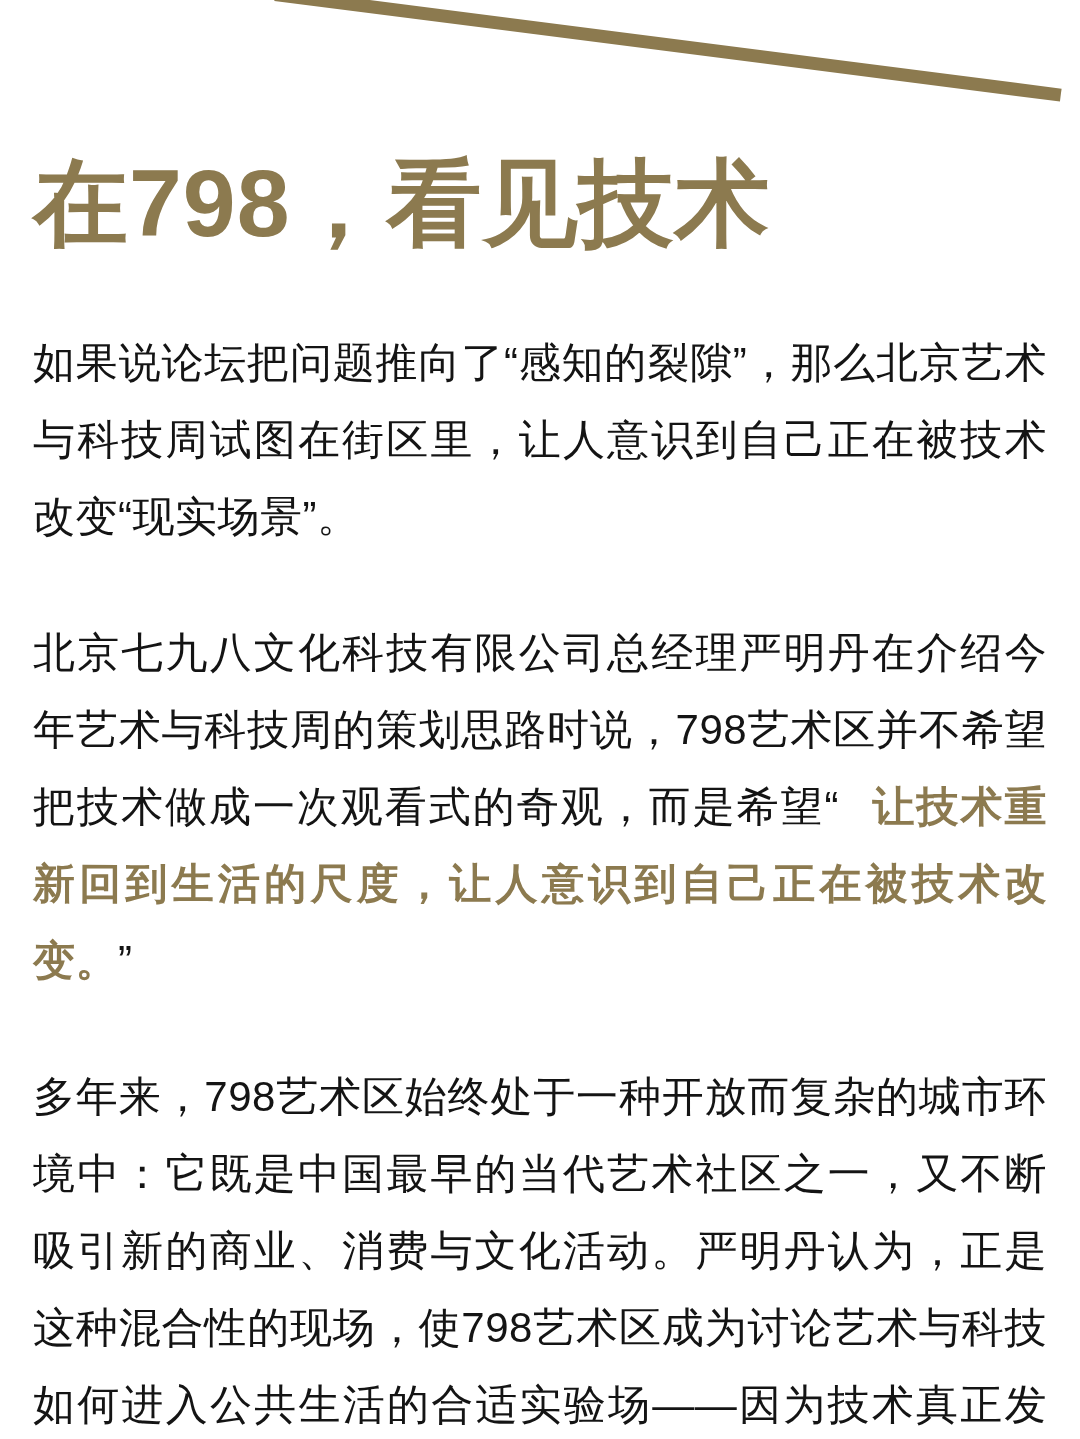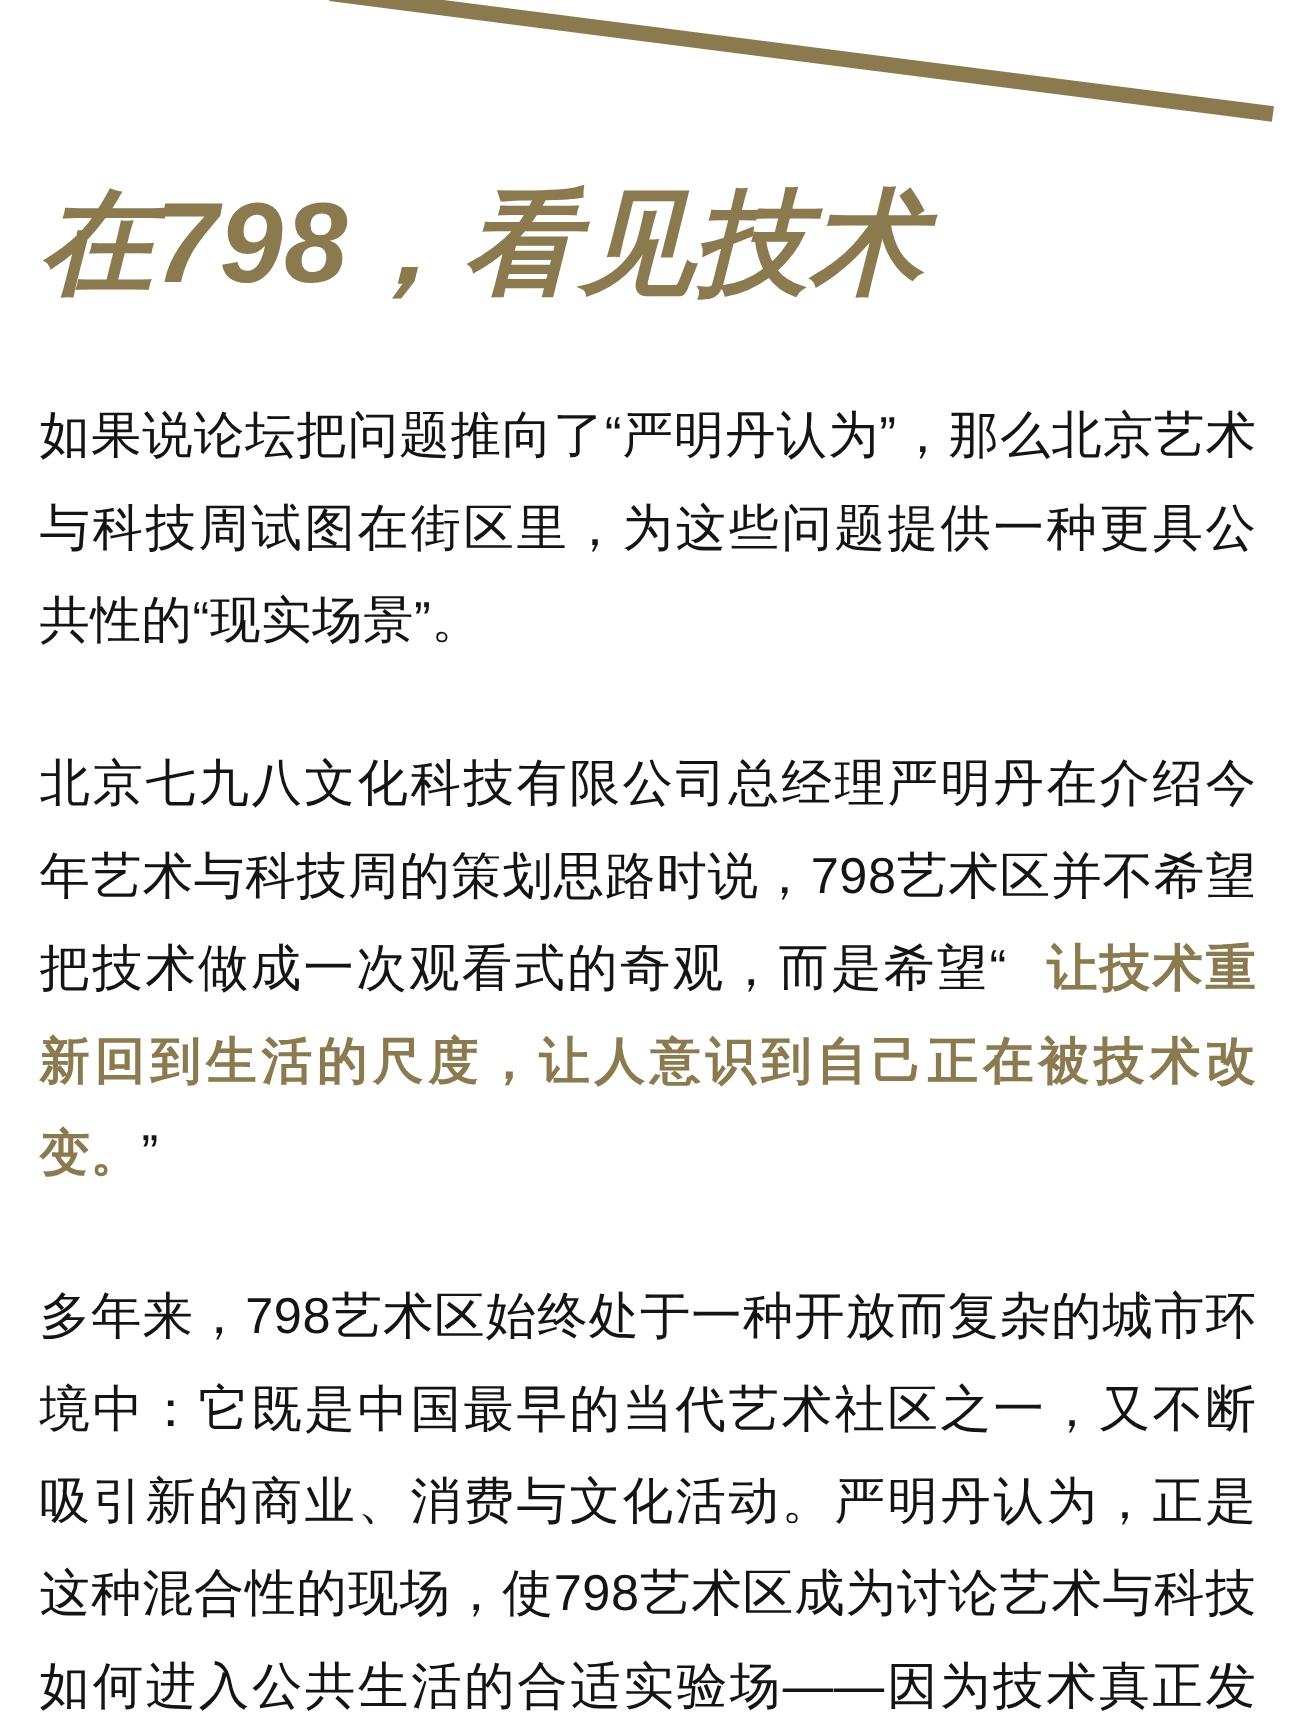--- a/index.html
+++ b/index.html
@@ -29,21 +29,20 @@
     .content {
       padding: 0 33px;
     }
     .title {
       margin: 142px 0 60px 0;
       font-size: 95px;
       line-height: 122px;
       font-weight: 700;
       color: #8C7A4F;
       letter-spacing: 1px;
-      font-style: italic;
     }
     .title-line {
       display: block;
     }
     .body-para {
       margin: 0 0 59px 0;
       font-size: 42px;
       line-height: 77px;
       font-weight: 400;
       color: #141414;
@@ -62,20 +61,20 @@
 <div class="page">
 
   <div class="diagonal-line"></div>
 
   <div class="content">
 
     <h1 class="title">
       <span class="title-line">在798，看见技术</span>
     </h1>
 
-    <p class="body-para">如果说论坛把问题推向了“严明丹认为”，那么北京艺术与科技周试图在街区里，为这些问题提供一种更具公共性的“现实场景”。</p>
+    <p class="body-para">如果说论坛把问题推向了“感知的裂隙”，那么北京艺术与科技周试图在街区里，让人意识到自己正在被技术改变“现实场景”。</p>
 
     <p class="body-para"><span>北京七九八文化科技有限公司总经理严明丹在介绍今年艺术与科技周的策划思路时说，798艺术区并不希望把技术做成一次观看式的奇观，而是希望“</span><span class="gold-strong">让技术重新回到生活的尺度，让人意识到自己正在被技术改变。</span><span>”</span></p>
 
     <p class="body-para">多年来，798艺术区始终处于一种开放而复杂的城市环境中：它既是中国最早的当代艺术社区之一，又不断吸引新的商业、消费与文化活动。严明丹认为，正是这种混合性的现场，使798艺术区成为讨论艺术与科技如何进入公共生活的合适实验场——因为技术真正发生的地</p>
 
   </div>
 </div>
 
 </body></html>

